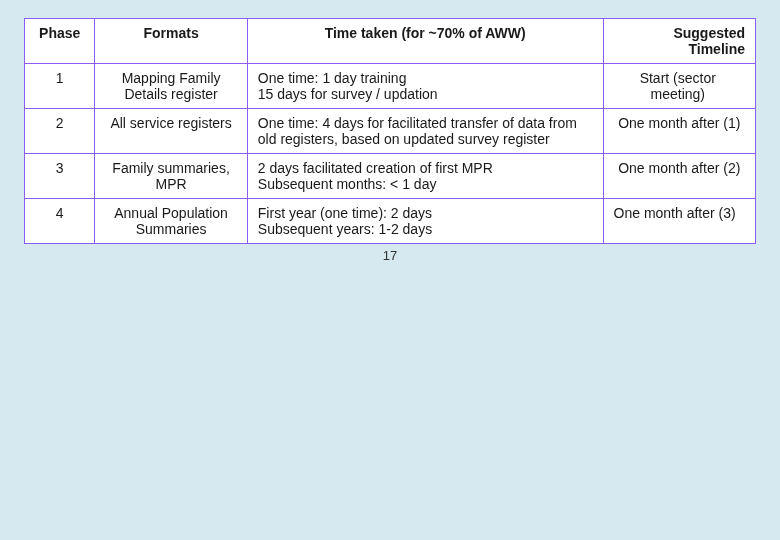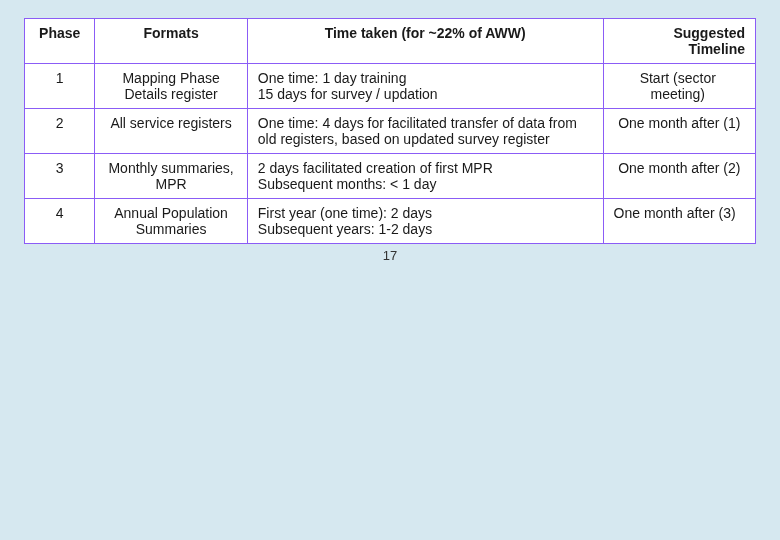--- a/index.html
+++ b/index.html
@@ -58,40 +58,40 @@
 </head>
 <body>
 
 <div class="slide">
 
   <table>
     <thead>
       <tr>
         <th class="col-phase">Phase</th>
         <th class="col-formats">Formats</th>
-        <th class="col-time">Time taken (for ~22% of AWW)</th>
+        <th class="col-time">Time taken (for ~70% of AWW)</th>
         <th class="col-suggested">Suggested Timeline</th>
       </tr>
     </thead>
     <tbody id="table-body">
     <tr>
           <td class="phase-num">1</td>
-          <td class="formats-cell">Mapping Phase Details register</td>
+          <td class="formats-cell">Mapping Family Details register</td>
           <td>One time: 1 day training<br>15 days for survey / updation</td>
           <td style="text-align: center; padding-left: 7px;">Start (sector meeting)</td>
         </tr>
         <tr>
           <td class="phase-num">2</td>
           <td class="formats-cell">All service registers</td>
           <td>One time: 4 days for facilitated transfer of data from old registers, based on updated survey register</td>
           <td style="text-align: center;">One month after (1)</td>
         </tr>
         <tr>
           <td class="phase-num">3</td>
-          <td class="formats-cell">Monthly summaries, MPR</td>
+          <td class="formats-cell">Family summaries, MPR</td>
           <td>2 days facilitated creation of first MPR<br>Subsequent months: &lt; 1 day</td>
           <td style="text-align: center; margin-top: 27px;">One month after (2)</td>
         </tr>
         <tr>
           <td class="phase-num">4</td>
           <td class="formats-cell">Annual Population Summaries</td>
           <td>First year (one time): 2 days<br>Subsequent years: 1-2 days</td>
           <td style="">One month after (3)</td>
         </tr>
       </tbody>

